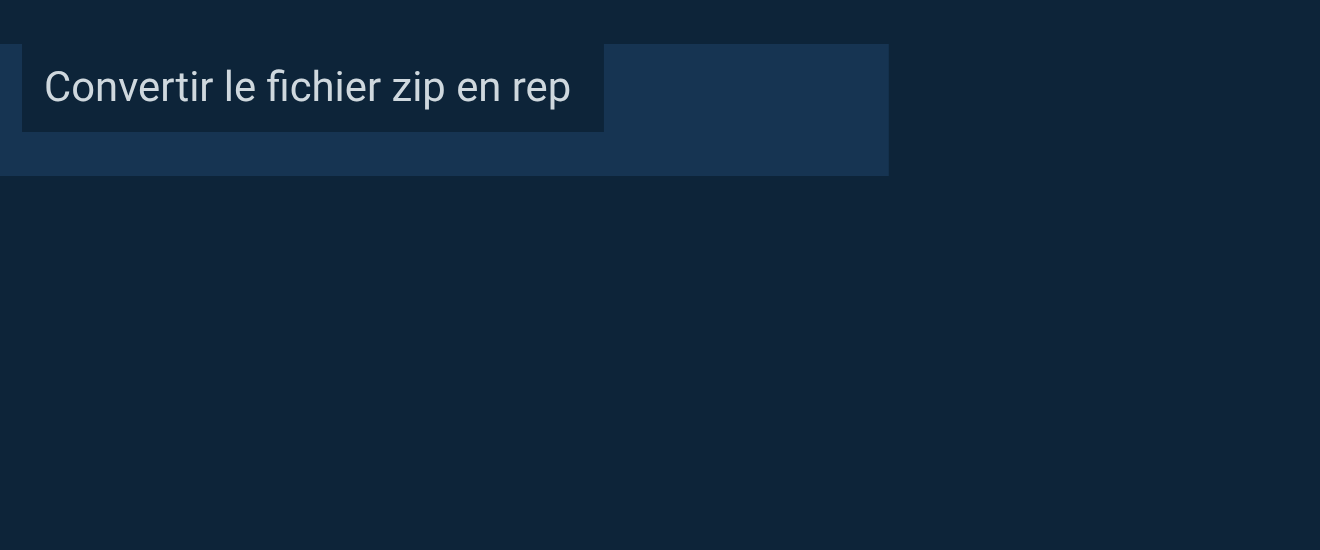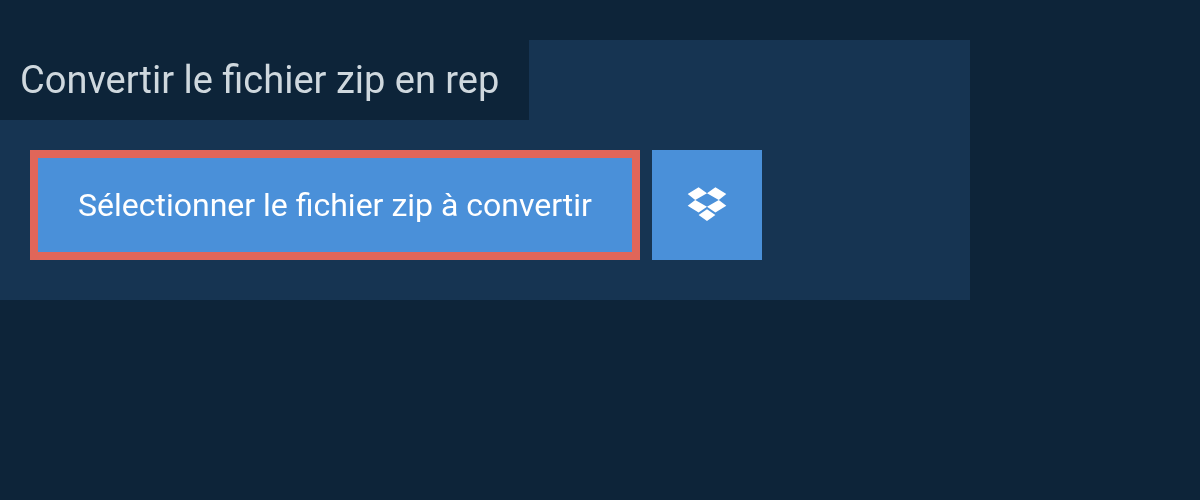--- a/index.html
+++ b/index.html
@@ -9,24 +9,25 @@
     }
     body {
       width: 1200px;
       height: 500px;
       background: #0d2439;
       font-family: -apple-system, BlinkMacSystemFont, "Segoe UI", Roboto, Helvetica, Arial, sans-serif;
       overflow: hidden;
     }
     .panel {
       background: #163452;
-      width: 970px;
+      width: 808px;
       margin-top: 40px;
       margin-left: 0;
       padding-bottom: 40px;
+      padding-left: 20px;
     }
     .title-bar {
       background: #0d2439;
       display: inline-block;
       padding: 18px 30px 18px 20px;
     }
     .title {
       color: #cfd8de;
       font-size: 38px;
       font-weight: 400;
@@ -64,23 +65,13 @@
       fill: #ffffff;
     }
   </style>
 </head>
 <body>
 
 <div class="panel">
   <div class="title-bar">
     <div class="title">Convertir le fichier zip en rep</div>
   </div>
-  <div class="button-row">
-    <div class="select-button">
-      <span>Sélectionner le fichier zip à convertir</span>
-    </div>
-    <div class="dropbox-button">
-      <svg class="dropbox-icon" viewBox="0 0 50 50">
-        <path d="M15 4 L2 12 L11 19 L25 11 Z M35 4 L25 11 L39 19 L48 12 Z M2 26 L15 34 L25 27 L11 19 Z M48 26 L39 19 L25 27 L35 34 Z M15 37 L25 44 L35 37 L25 30 Z"></path>
-      </svg>
-    </div>
-  </div>
 </div>
 
 </body></html>

